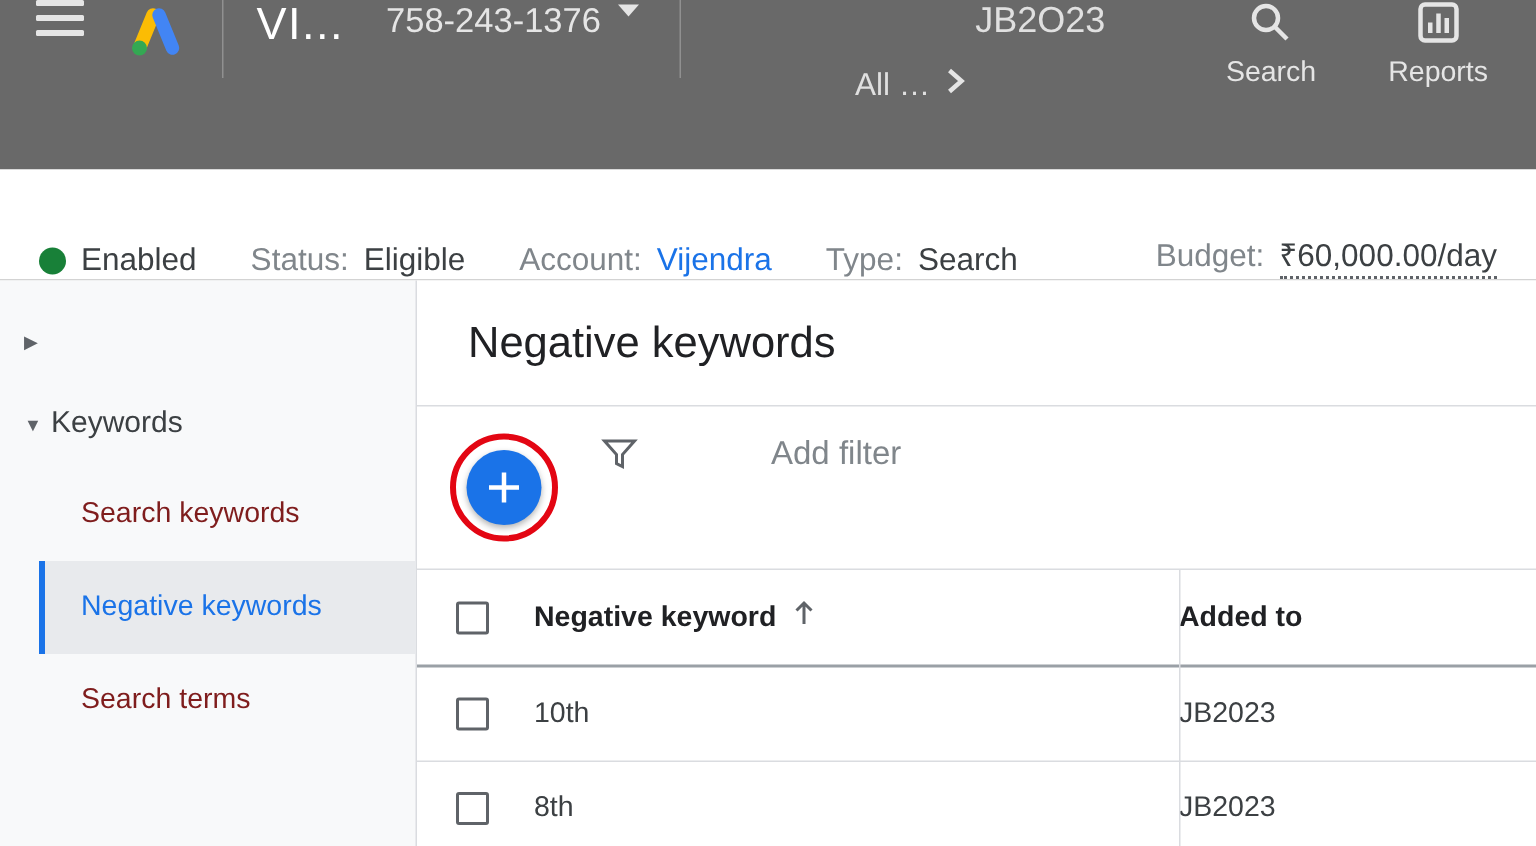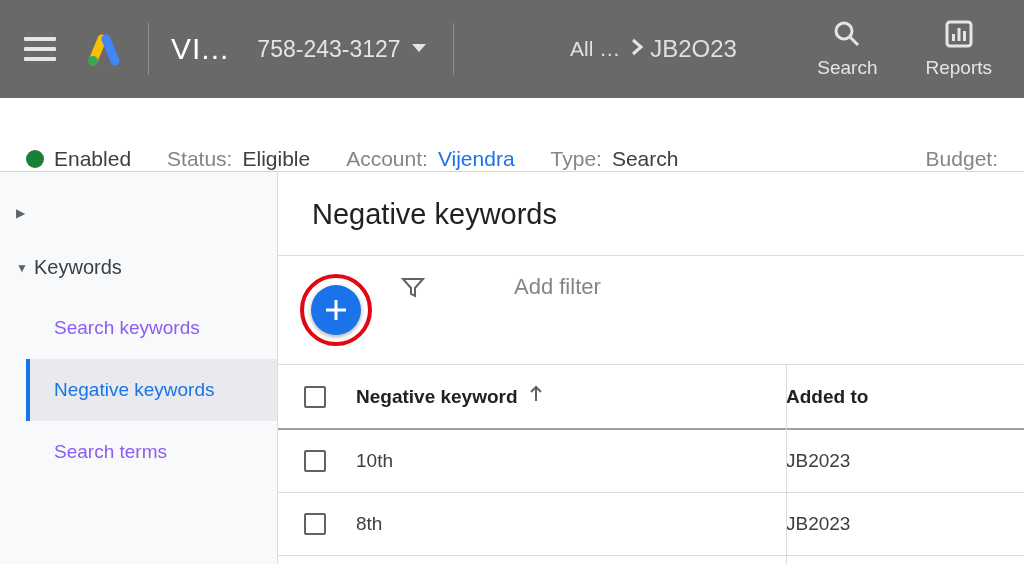--- a/index.html
+++ b/index.html
@@ -1,19 +1,19 @@
 <!DOCTYPE html>
 <html><head>
   <meta charset="utf-8">
   <style>
     * { box-sizing: border-box; margin: 0; padding: 0; font-family: Arial, "Helvetica Neue", sans-serif; }
     body { width: 1024px; height: 564px; overflow: hidden; background: #fff; }
 
     
-    .header { height: 98px; background: #696969; display: flex; align-items: center; color: #fff; padding: 0 24px; }
+    .header { height: 113px; background: #696969; display: flex; color: #fff; padding: 0 24px; }
     .hamburger { width: 32px; height: 24px; display: flex; flex-direction: column; justify-content: space-between; cursor: pointer; margin-right: 28px; }
     .hamburger span { display: block; height: 4px; background: #e5e5e5; border-radius: 1px; }
     .logo { width: 40px; height: 40px; position: relative; margin-right: 24px; }
     .divider-v { width: 1px; height: 52px; background: #909090; margin-right: 22px; }
     .acct-name { font-size: 30px; color: #fff; margin-right: 28px; letter-spacing: 1px; }
     .acct-id { font-size: 23px; color: #e5e5e5; margin-right: 10px; }
     .dropdown-arrow { font-size: 14px; color: #e5e5e5; margin-right: 26px; }
     .breadcrumb { display: flex; flex-direction: row; justify-content: center; margin-left: 14px; gap: 6px; font-size: 21px; color: #e0e0e0; flex-grow: 1; }
     .breadcrumb-top { display: flex; align-items: center; gap: 10px; }
     .breadcrumb-bottom { font-size: 24px; }
@@ -33,21 +33,21 @@
     .budget-val { border-bottom: 2px dotted #5f6368; padding-bottom: 1px; }
 
     
     .content { display: flex; height: calc(564px - 98px - 74px); }
 
     
     .sidebar { width: 278px; background: #f8f9fa; border-right: 1px solid #dadce0; padding-top: 16px; }
     .sidebar-item { display: flex; align-items: center; padding: 18px 22px 18px 16px; font-size: 20px; color: #3c4043; cursor: pointer; gap: 6px; }
     .collapse-icon { font-size: 12px; color: #5f6368; width: 12px; }
     .sidebar-sub { margin-left: 26px; }
-    .sidebar-sub-item { padding: 20px 12px 20px 24px; font-size: 19px; color: #8b5cf6; cursor: pointer; border-left: 4px solid transparent; }
+    .sidebar-sub-item { padding: 20px 12px 20px 24px; font-size: 19px; color: #7f1d1d; cursor: pointer; border-left: 4px solid transparent; }
     .sidebar-sub-item.active { color: #1a73e8; background: #e8eaed; border-left: 4px solid #1a73e8; }
 
     
     .main { flex: 1; background: #fff; overflow: hidden; }
     .page-title { font-size: 29px; color: #202124; padding: 26px 34px 24px 34px; border-bottom: 1px solid #dadce0; }
     .toolbar { display: flex; align-items: flex-start; padding: 18px 16px 18px 22px; gap: 28px; border-bottom: 1px solid #dadce0; position: relative; }
     .add-btn-wrap { position: relative; width: 72px; height: 72px; display: flex; align-items: center; justify-content: center; }
     .add-btn-circle { position: absolute; width: 72px; height: 72px; border: 4px solid #e30613; border-radius: 50%; }
     .add-btn { width: 50px; height: 50px; background: #1a73e8; border-radius: 50%; display: flex; align-items: center; justify-content: center; cursor: pointer; color: #fff; font-size: 32px; box-shadow: 0 2px 4px rgba(0,0,0,0.3); }
     .filter-icon { width: 26px; height: 26px; }
@@ -76,21 +76,21 @@
   </div>
   <div class="logo">
     <svg viewBox="0 0 40 40" width="40" height="40">
       <path d="M9 32 L18 10" stroke="#fbbc04" stroke-width="9" stroke-linecap="round"></path>
       <path d="M22 10 L31 32" stroke="#4285f4" stroke-width="9" stroke-linecap="round"></path>
       <circle cx="9" cy="32" r="5" fill="#34a853"></circle>
     </svg>
   </div>
   <div class="divider-v"></div>
   <div class="acct-name">VI...</div>
-  <div class="acct-id">758-243-3127</div>
+  <div class="acct-id">758-243-1376</div>
   <div class="dropdown-arrow">
     <svg width="16" height="12" viewBox="0 0 16 12">
         <path d="M1 2 L8 10 L15 2 Z" fill="#e5e5e5"></path>
       </svg>
   </div>
   <div class="divider-v"></div>
   <div class="breadcrumb">
     <div class="breadcrumb-top">
       <span>All …</span>
       <span>
@@ -137,20 +137,21 @@
   <div class="status-item">
     <span class="status-label">Account:</span>
     <span class="status-link">Vijendra</span>
   </div>
   <div class="status-item">
     <span class="status-label">Type:</span>
     <span class="status-value">Search</span>
   </div>
   <div class="status-item status-right">
     <span class="status-label">Budget:</span>
+    <span class="status-value budget-val">₹60,000.00/day</span>
   </div>
 </div>
 
 <div class="content">
 
   <div class="sidebar">
     <div class="sidebar-item">
       <span class="collapse-icon">▶</span>
     </div>
     <div class="sidebar-item">

